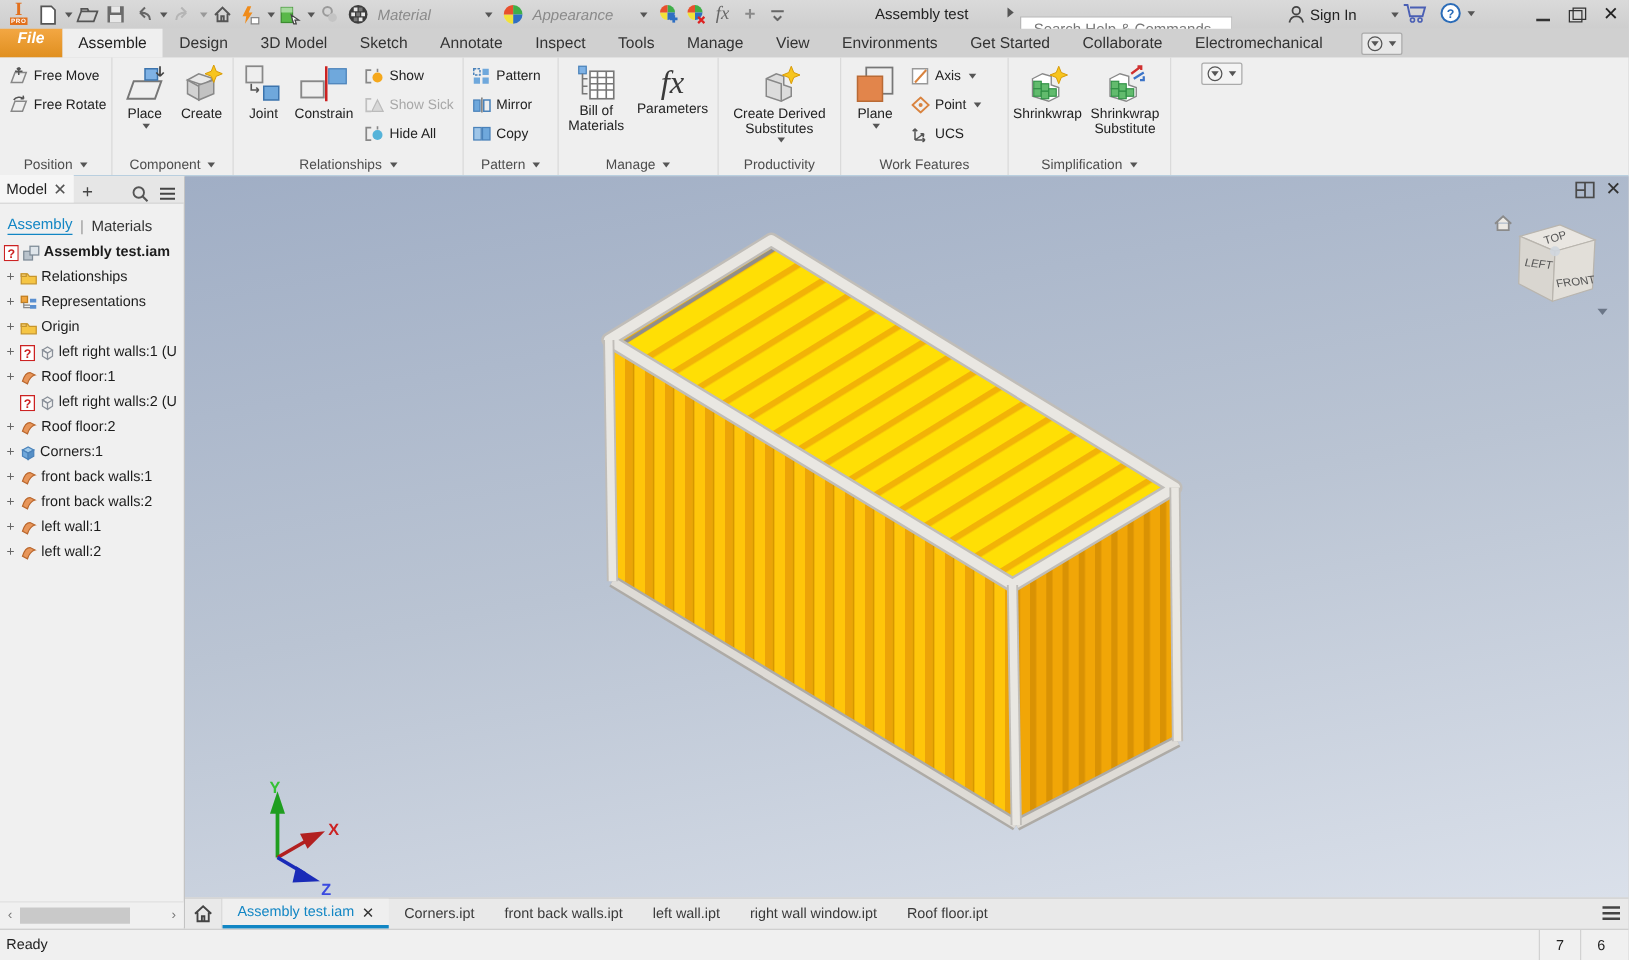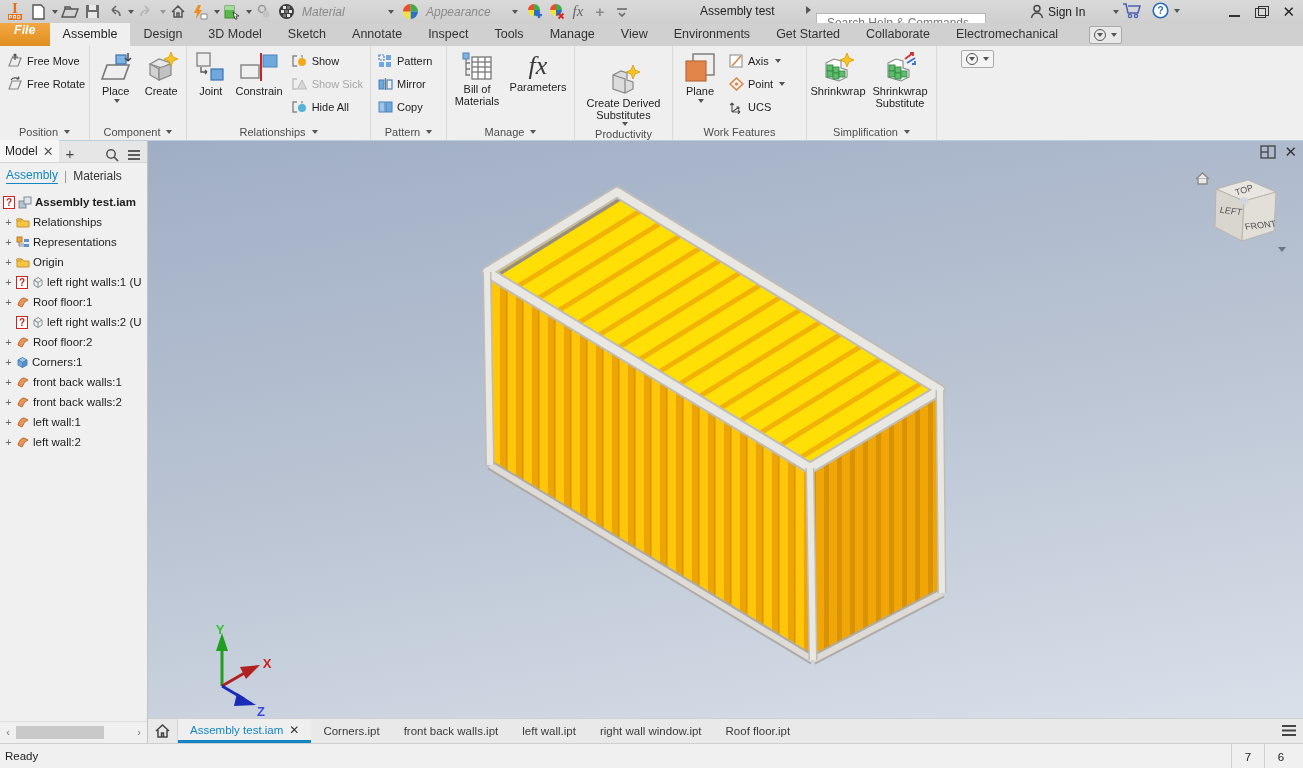--- a/index.html
+++ b/index.html
@@ -52,21 +52,21 @@
   .smallcol { display:flex; flex-direction:column; justify-content:flex-start; }
   .fxbig { font-family:"Liberation Serif",serif; font-style:italic; font-size:26px; color:#3a3a3a; line-height:30px; }
 
   
   .browser { position:absolute; left:0; top:141px; width:148px; height:602px; background:#f0f0f0; border-right:1px solid #c3c3c3; }
   .bheader { height:22px; background:#e6e6e6; display:flex; align-items:flex-end; border-bottom:1px solid #d5d5d5; }
   .btab { background:#f6f6f6; height:22px; display:flex; align-items:center; padding:0 5px; gap:5px; font-size:12px; color:#222; }
   .bclose { font-size:13px; color:#555; }
   .bplus { font-size:15px; color:#444; padding:0 7px; }
   .bh-icons { margin-left:auto; display:flex; align-items:center; gap:8px; padding-right:6px; }
-  .subtabs { height:25px; display:flex; align-items:center; gap:6px; padding-left:6px; font-size:12px; }
+  .subtabs { height:25px; display:flex; align-items:flex-end; gap:6px; padding-left:6px; font-size:12px; }
   .subtab-active { color:#1286c4; border-bottom:1px solid #1286c4; padding-bottom:1px; }
   .subtab-sep { color:#999; }
   .subtab { color:#333; }
   .tree { padding-top:4px; font-size:11.5px; color:#1c1c1c; }
   .trow { display:flex; align-items:center; height:20px; padding-left:4px; gap:3px; white-space:nowrap; overflow:hidden; }
   .trow.root { font-weight:bold; padding-left:3px; }
   .plus { width:9px; height:9px; display:inline-flex; align-items:center; justify-content:center; color:#666; flex:0 0 9px; position:relative; }
   .plus::before { content:"+"; font-size:11px; line-height:9px; }
   .plus.empty::before { content:""; }
   .ticon { flex:0 0 auto; display:inline-flex; }
@@ -437,21 +437,21 @@
           <span>Parameters</span>
         </div>
       </div>
       <div class="panel-title">
           <span>Manage</span>
           <span class="dd"></span>
         </div>
     </div>
 
     <div class="panel" style="width:98px;">
-      <div class="panel-body" style="justify-content:center;margin-top:12px;">
+      <div class="panel-body" style="justify-content:center;">
         <div class="btn-big" style="width:92px;">
           <svg width="34" height="32">
               <path d="M6 12 l8 -4 l6 2 l0 7 l6 2 l0 7 l-8 4 l-12 -4 z" fill="#dcdcdc" stroke="#888" stroke-width="1.2"></path>
               <path d="M6 12 l12 4 l0 14" fill="none" stroke="#888" stroke-width="1.2"></path>
               <polygon points="26,2 28,7 33,9 28,11 26,16 24,11 19,9 24,7" fill="#f7c51e" stroke="#d89b08" stroke-width="0.8"></polygon>
             </svg>
           <span>Create Derived Substitutes</span>
           <span class="dd" style="margin-top:1px;"></span>
         </div>
       </div>

